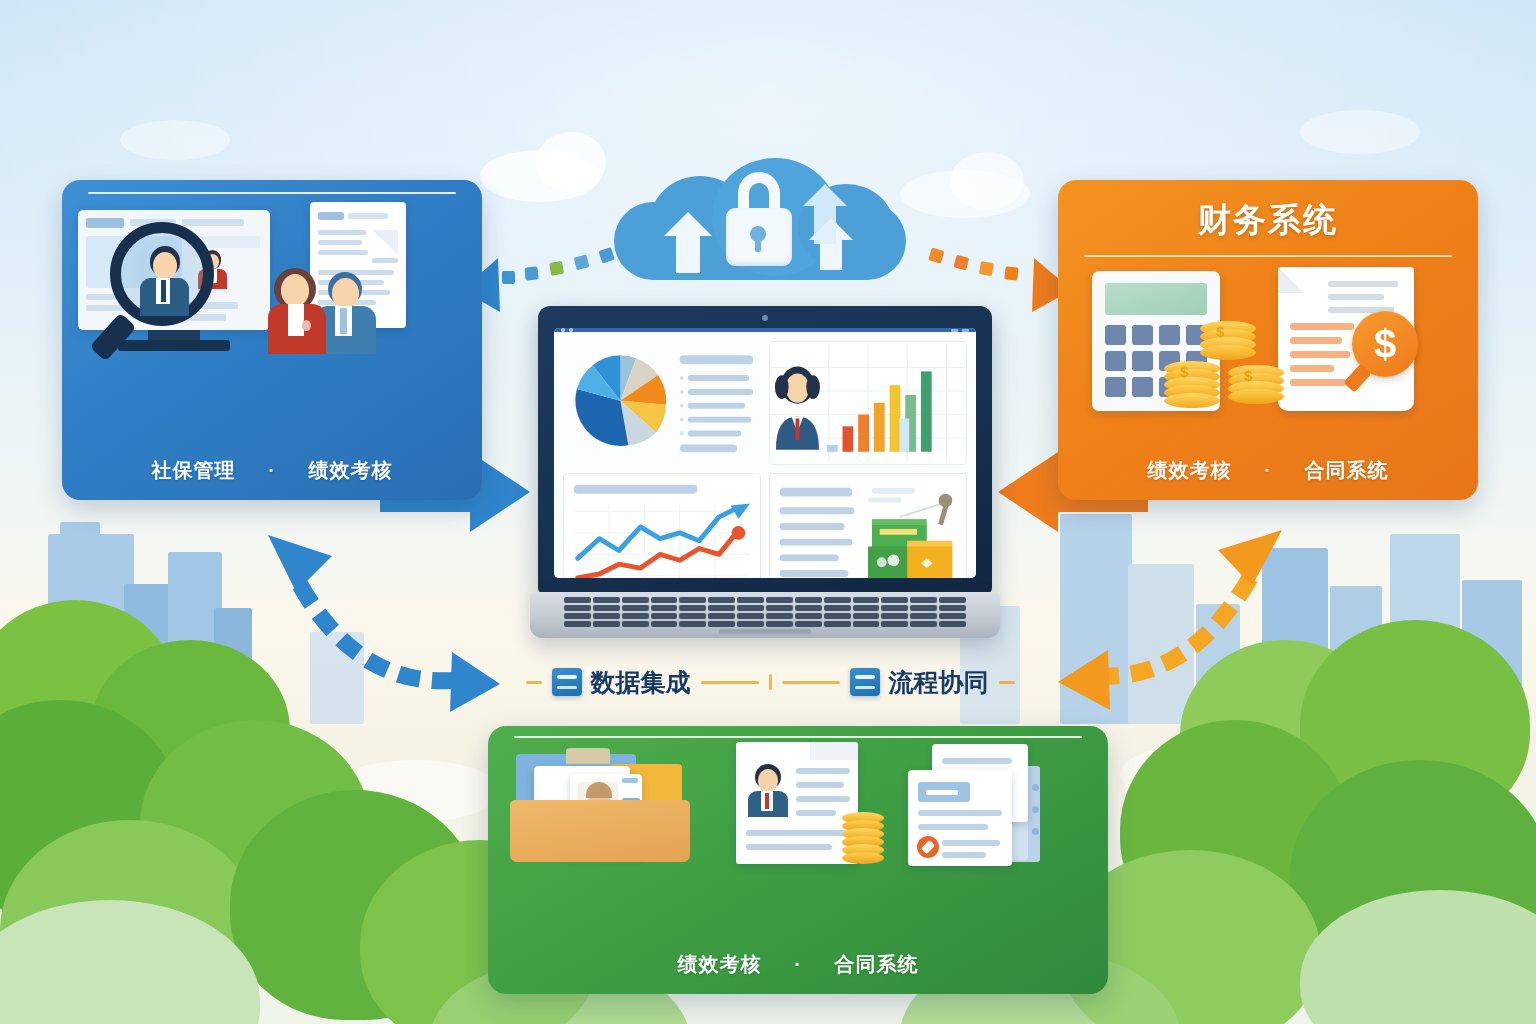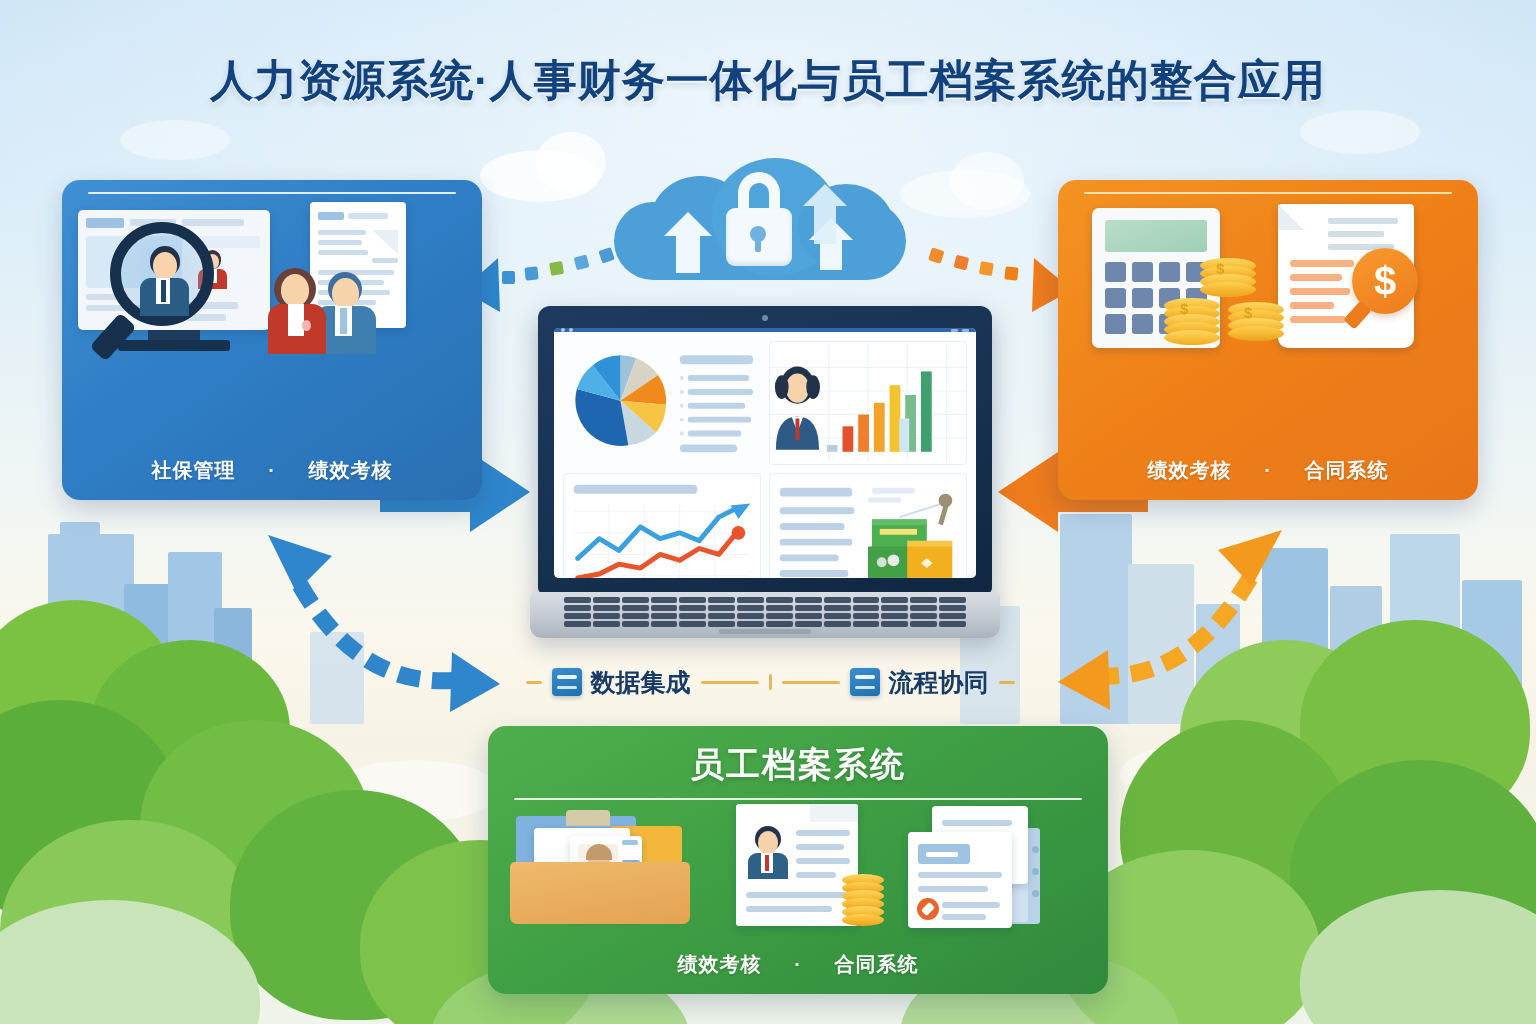--- a/index.html
+++ b/index.html
@@ -263,21 +263,20 @@
       <path d="M452 652 L500 684 L450 712 Z" fill="#2f86cc"></path>
     </g>
 
     <g>
       <path d="M1250 578 Q1190 680 1100 676" stroke="#f5a623" stroke-width="17" fill="none" stroke-dasharray="22 12" stroke-linecap="butt"></path>
       <path d="M1252 586 L1282 530 L1218 550 Z" fill="#f2991e"></path>
       <path d="M1108 650 L1058 682 L1110 710 Z" fill="#f2991e"></path>
     </g>
   </svg>
 
-  <div class="title">人力资源系统·人事财务一体化与员工档案系统的整合应用</div>
 
   <div class="cloudicon">
     <div class="cl-body"></div>
     <div class="cl-p1"></div>
     <div class="cl-p2"></div>
     <div class="cl-p3"></div>
 
     <div>
       <svg width="320" height="128" style="position:absolute;left:0;top:0;">
         <path d="M76 115 L76 78 L64 78 L88 54 L112 78 L100 78 L100 115 Z" fill="#eef7fd"></path>
@@ -360,20 +359,21 @@
       </div>
     </div>
     <div class="panel-foot">
       <span>社保管理</span>
       <span class="dot">·</span>
       <span>绩效考核</span>
     </div>
   </div>
 
   <div class="panel orange">
+    <div class="panel-head">财务系统</div>
     <div class="panel-rule"></div>
     <div class="panel-body">
 
       <div class="ill card-w" style="left:34px;top:14px;width:128px;height:140px;background:#f7f9fa;border-radius:7px;">
         <div style="position:absolute;left:13px;top:12px;width:102px;height:32px;background:linear-gradient(160deg,#b9ddc8,#9fcfb6);border-radius:3px;"></div>
         <div style="position:absolute;left:13px;top:54px;width:102px;height:72px;display:grid;grid-template-columns:repeat(4,1fr);grid-template-rows:repeat(3,1fr);gap:6px;">
           <i style="background:#6f86ad;border-radius:3px;"></i>
             <i style="background:#6f86ad;border-radius:3px;"></i>
           <i style="background:#6f86ad;border-radius:3px;"></i>
             <i style="background:#6f86ad;border-radius:3px;"></i>
@@ -430,21 +430,20 @@
       </div>
     </div>
     <div class="panel-foot">
       <span>绩效考核</span>
       <span class="dot">·</span>
       <span>合同系统</span>
     </div>
   </div>
 
   <div class="panel green">
-    <div class="panel-head">员工档案系统</div>
     <div class="panel-rule"></div>
     <div class="panel-body">
 
       <div class="ill" style="left:22px;top:10px;width:190px;height:120px;">
         <div style="position:absolute;left:6px;top:6px;width:120px;height:72px;background:#7fb2de;border-radius:4px;"></div>
         <div style="position:absolute;left:56px;top:0px;width:44px;height:16px;background:#d6cba8;border-radius:4px 4px 0 0;"></div>
         <div style="position:absolute;left:100px;top:16px;width:72px;height:70px;background:#f3b73c;border-radius:4px;"></div>
         <div class="card-w" style="position:absolute;left:24px;top:18px;width:96px;height:74px;"></div>
         <div class="card-w" style="position:absolute;left:60px;top:26px;width:72px;height:82px;"></div>
 

